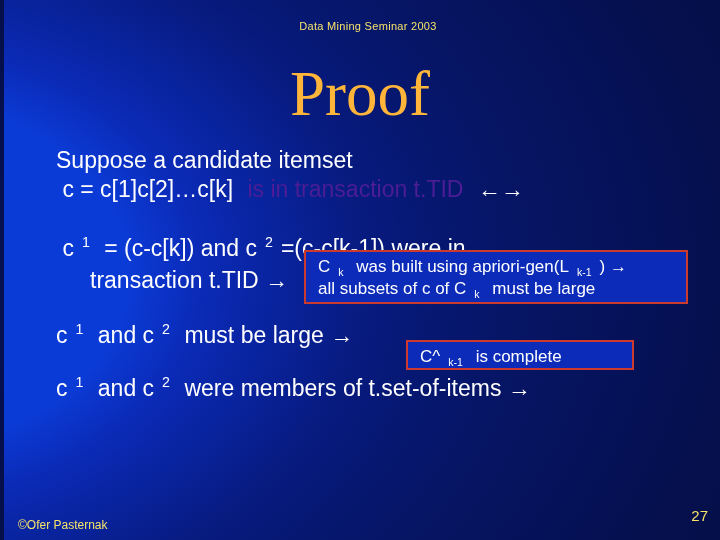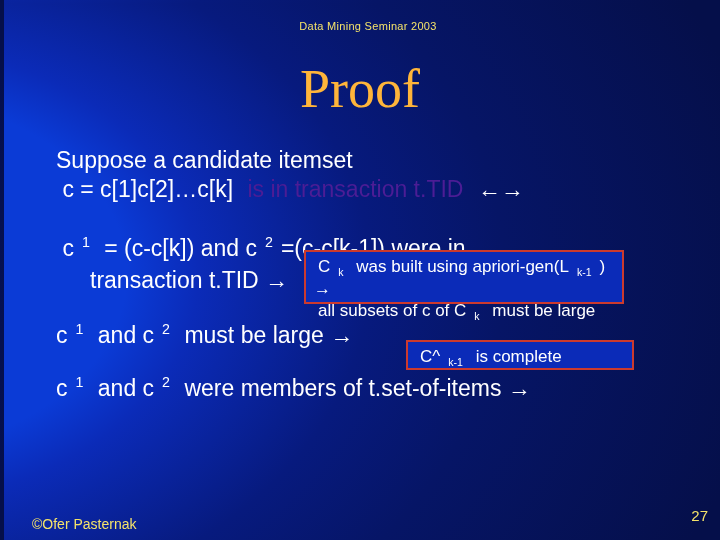--- a/index.html
+++ b/index.html
@@ -18,21 +18,21 @@
     text-align: center;
     font-size: 11px;
     color: #f5e36a;
     letter-spacing: 0.3px;
   }
   .title {
     position: absolute;
     top: 46px;
     left: 0; right: 16px;
     text-align: center;
-    font-size: 54px;
+    font-size: 63px;
     font-family: Georgia, "Times New Roman", serif;
     color: #ffb53a;
     font-weight: normal;
   }
   .content {
     position: absolute;
     top: 130px;
     left: 36px;
     right: 8px;
     font-size: 23px;
@@ -50,27 +50,27 @@
   .box {
     position: absolute;
     background: #0b2bb8;
     border: 2px solid #cc3a2e;
     font-size: 17px;
     line-height: 1.28;
     padding: 4px 8px;
     color: #ffffff;
     font-family: "Comic Sans MS", cursive, sans-serif;
   }
-  .box1 { left: 292px; top: 238px; width: 320px; height: 54px; }
+  .box1 { left: 292px; top: 238px; width: 384px; height: 54px; }
   .box2 { left: 394px; top: 328px; width: 228px; height: 30px; }
   .footer-copy {
     position: absolute;
-    left: 20px;
+    left: 6px;
     bottom: 12px;
-    font-size: 14px;
+    font-size: 12px;
     color: #f5e36a;
   }
   .page-num {
     position: absolute;
     right: 16px;
     bottom: 20px;
     font-size: 15px;
     color: #f5e36a;
   }
 </style>

